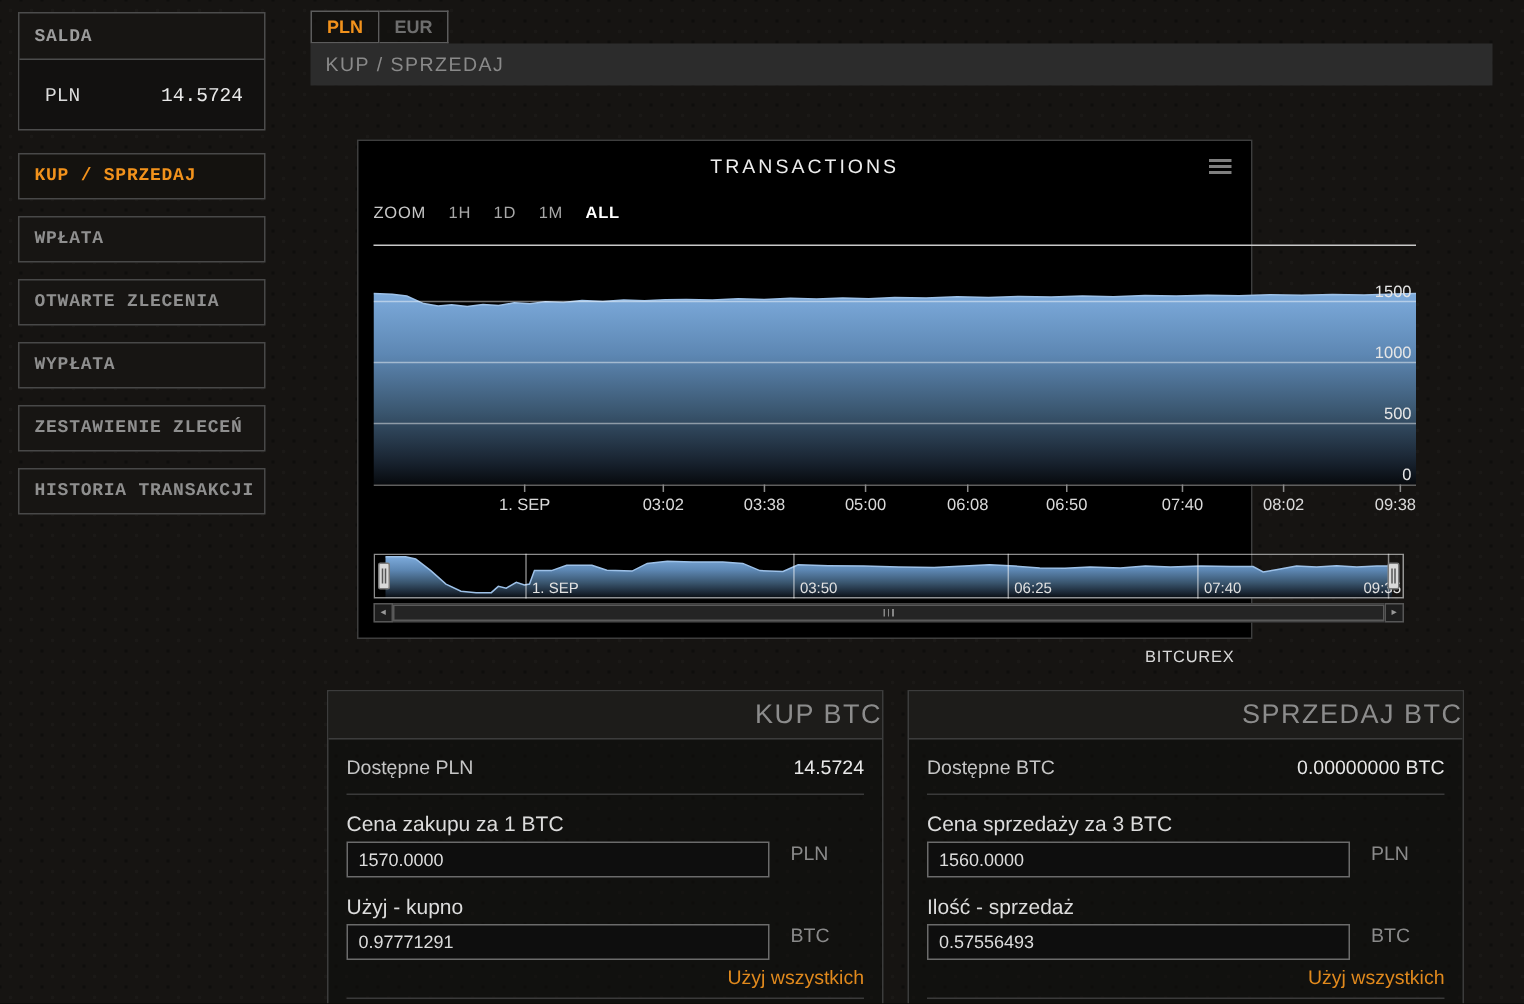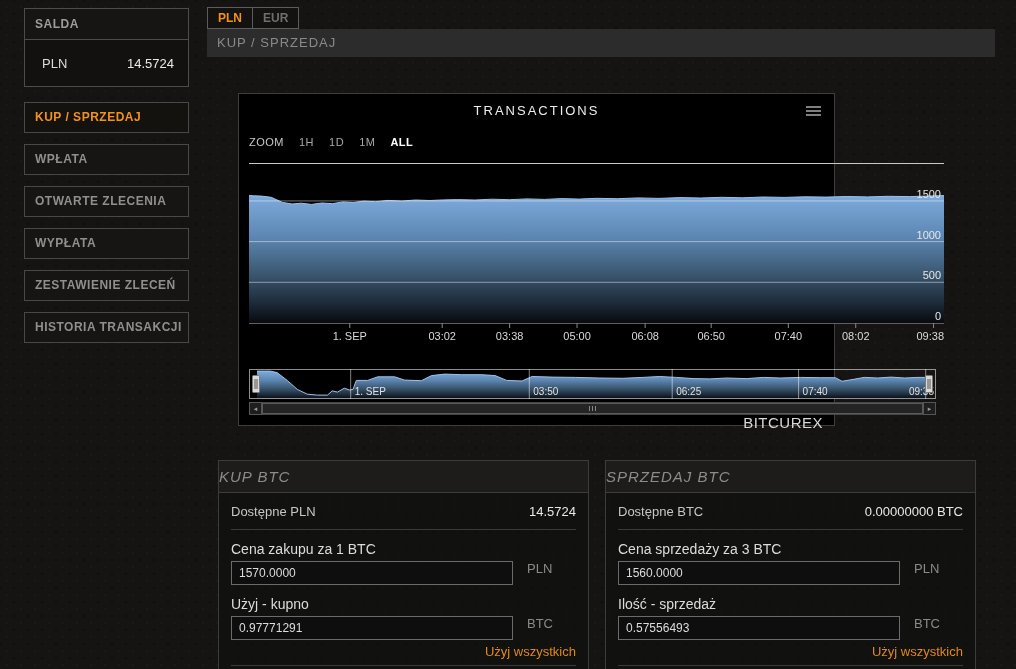--- a/index.html
+++ b/index.html
@@ -4,21 +4,21 @@
 <style>
   html,body{margin:0;padding:0;background:#0b0a09;}
   .screen{position:relative;width:1016px;height:669px;overflow:hidden;
     background-color:#161412;
     background-image:radial-gradient(rgba(255,255,255,0.02) 1px, transparent 1.4px),
                      radial-gradient(rgba(0,0,0,0.30) 1px, transparent 1.4px);
     background-size:14px 14px,14px 14px;background-position:0 0,7px 7px;
     font-family:"Liberation Sans",sans-serif;}
 
   
-  .sidebar{position:absolute;left:24px;top:8px;width:165px;}
+  .sidebar{position:absolute;left:12px;top:8px;width:165px;font-family:Liberation Mono, monospace;}
   .salda-box{border:1px solid #4c4c4c;margin-bottom:15px;background:#171513;}
   .salda-header{height:30px;line-height:30px;padding-left:10px;color:#9c9c9c;
     font-weight:bold;font-size:12px;letter-spacing:.5px;border-bottom:1px solid #4c4c4c;}
   .salda-row{height:46px;display:flex;align-items:center;justify-content:space-between;
     padding:0 14px 0 17px;background:#121110;}
   .salda-cur{color:#dcdcdc;font-size:13px;}
   .salda-amt{color:#e9e9e9;font-size:13px;}
   .side-item{border:1px solid #484848;height:29px;line-height:29px;padding-left:10px;
     margin-bottom:11px;color:#8f8f8f;font-size:12px;font-weight:bold;letter-spacing:.5px;
     background:#171513;cursor:pointer;white-space:nowrap;overflow:hidden;}
@@ -50,29 +50,29 @@
   .main-svg{position:absolute;left:10px;top:87px;}
   .nav-svg{position:absolute;left:10px;top:275px;}
   .scrollbar{position:absolute;left:10px;top:308px;width:687px;height:13px;display:flex;}
   .sb-btn{width:13px;height:13px;box-sizing:border-box;border:1px solid #565656;background:#1e1e1e;
     color:#999;font-size:7px;line-height:11px;text-align:center;cursor:pointer;user-select:none;}
   .sb-track{flex:1;box-sizing:border-box;border-top:1px solid #454545;border-bottom:1px solid #454545;
     background:#0e0e0e;position:relative;}
   .sb-thumb{position:absolute;top:0;bottom:0;left:0;right:0;background:#242424;
     border:1px solid #5a5a5a;box-sizing:border-box;display:flex;align-items:center;justify-content:center;cursor:grab;}
   .sb-grip{width:8px;height:5px;background:repeating-linear-gradient(90deg,#868686 0 1px,transparent 1px 3px);}
-  .chart-credit{position:absolute;right:11px;top:320px;color:#d8d8d8;font-size:15px;letter-spacing:.5px;}
+  .chart-credit{position:absolute;right:11px;top:338px;color:#d8d8d8;font-size:11px;letter-spacing:.5px;}
 
   
   .trade-panel{position:absolute;top:460px;width:371px;height:240px;border:1px solid #3c3c3c;
     background:rgba(15,14,13,.55);box-sizing:border-box;}
   .panel-buy{left:218px;}
   .panel-sell{left:605px;}
-  .panel-header{height:31px;line-height:31px;text-align:left;color:#8c8c8c;font-size:15px;
-    letter-spacing:1px;background:#1d1c1a;border-bottom:1px solid #3c3c3c;font-style:italic;}
+  .panel-header{height:31px;line-height:31px;text-align:right;color:#8c8c8c;font-size:18px;
+    letter-spacing:1px;background:#1d1c1a;border-bottom:1px solid #3c3c3c;}
   .panel-body{padding:0 12px;}
   .avail-row{display:flex;justify-content:space-between;align-items:center;height:36px;
     border-bottom:1px solid #3a3a3a;color:#c6c6c6;font-size:13px;}
   .avail-value{color:#e8e8e8;}
   .field-label{margin-top:11px;color:#dcdcdc;font-size:14px;height:16px;}
   .input-row{display:flex;align-items:flex-start;margin-top:4px;}
   .input-row input{width:266px;height:22px;background:#0e0e0e;border:1px solid #6b6b6b;
     color:#dcdcdc;font-size:12px;padding:0 7px;font-family:"Liberation Sans",sans-serif;}
   .input-unit{margin-left:14px;color:#8a8a8a;font-size:13px;}
   .use-all{text-align:right;margin-top:4px;color:#e0891d;font-size:13px;cursor:pointer;height:15px;}

